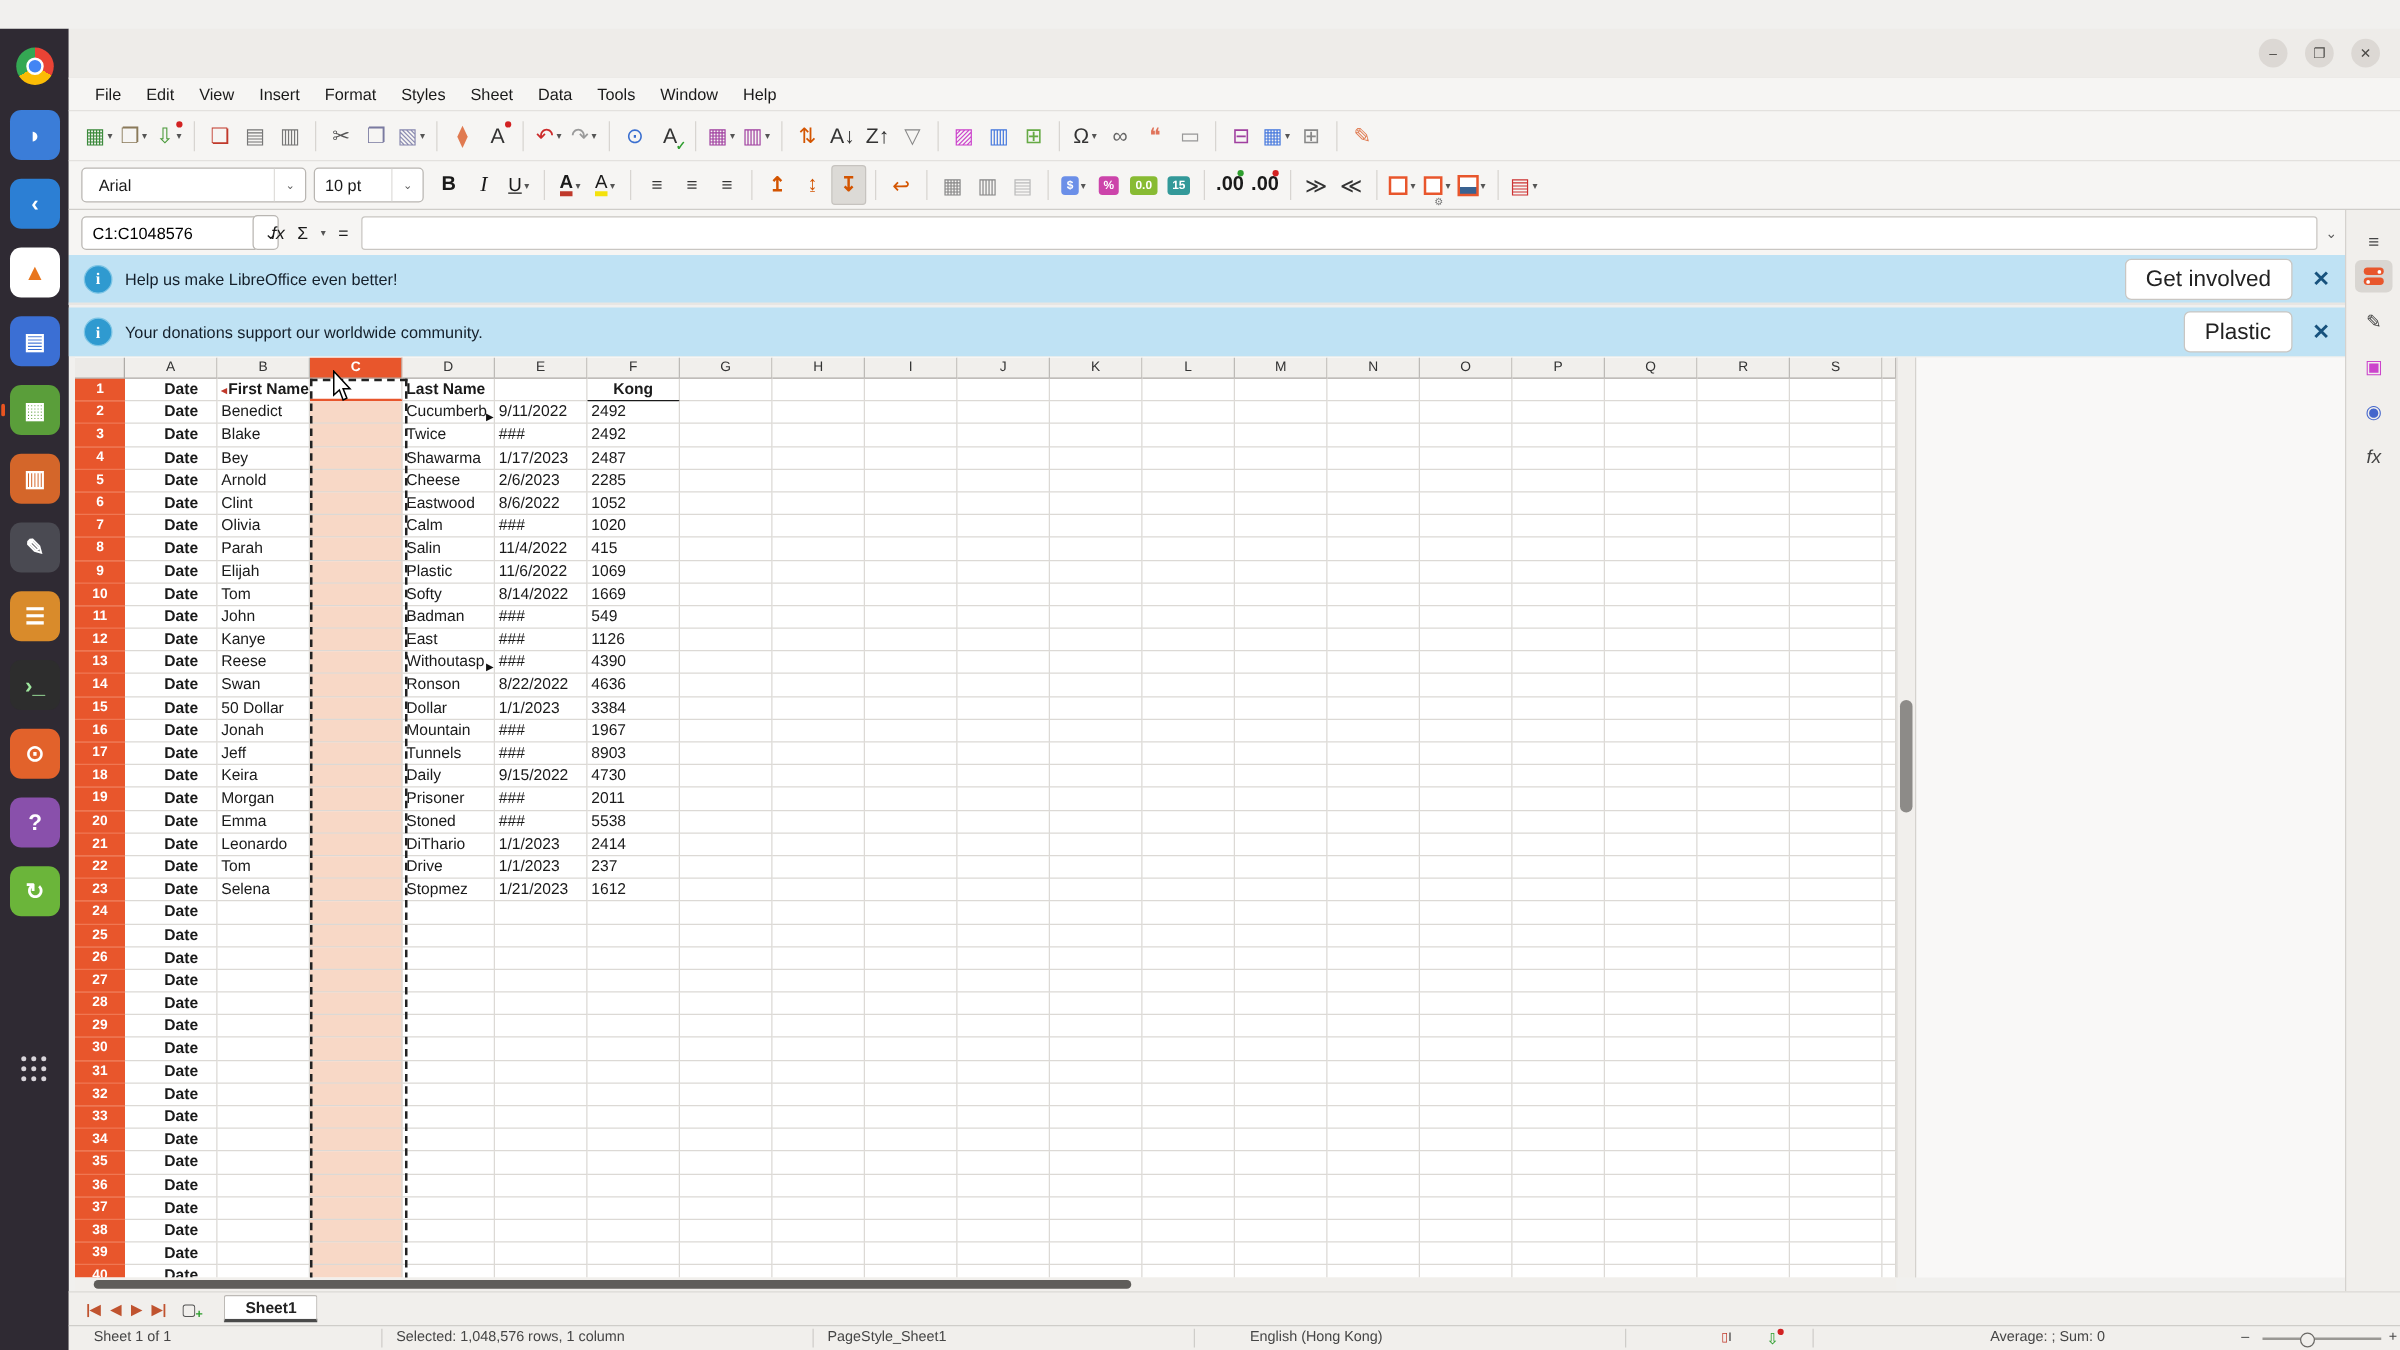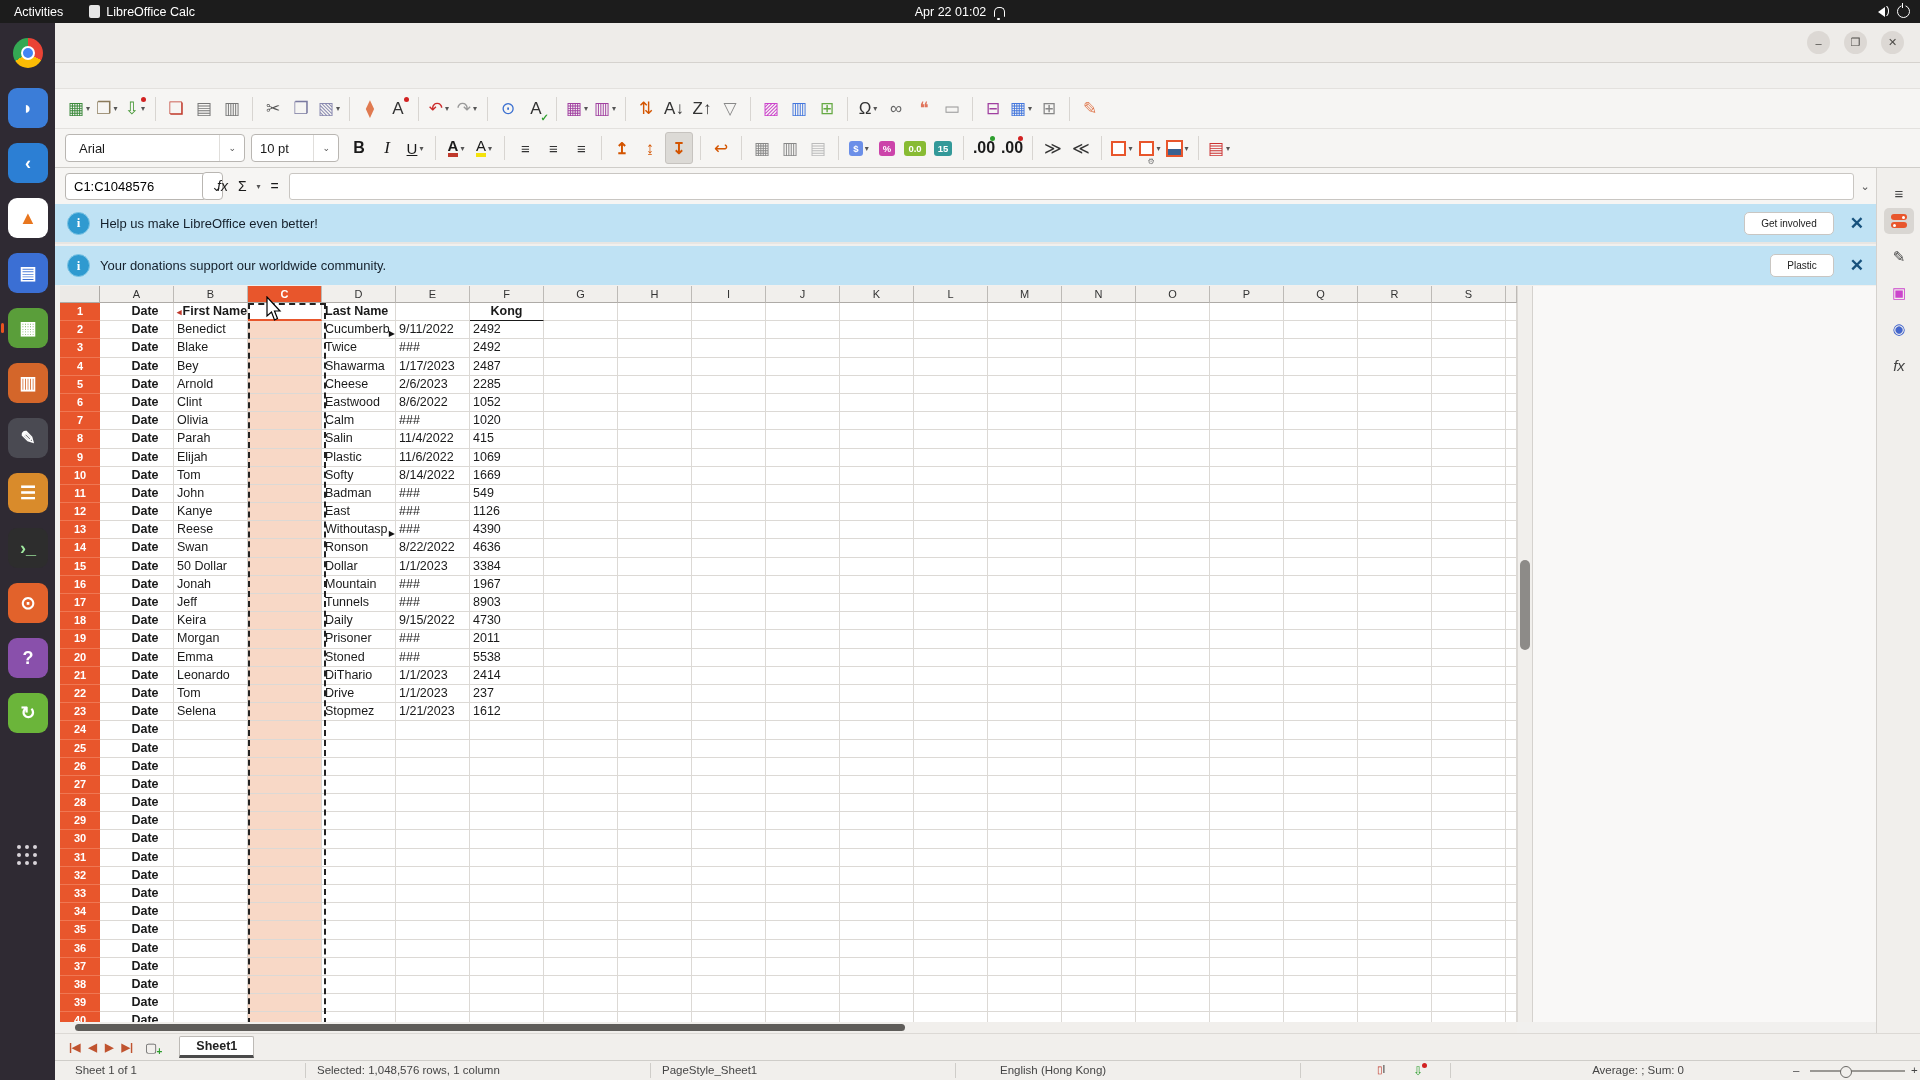--- a/index.html
+++ b/index.html
@@ -77,21 +77,21 @@
   .fx-icons{display:flex;align-items:center;gap:10px;margin:0 10px;font-size:14px;color:#1a1a1a;}
   .formula-input{flex:1;height:25px;background:#fff;border:1px solid #c9c6c2;border-radius:3px;
     font-size:13px;padding-left:6px;display:flex;align-items:center;}
   .fb-expand{width:22px;text-align:center;color:#555;font-size:11px;}
   
   .infobar{position:absolute;left:55px;width:1821px;height:39px;background:#bfe2f4;
     display:flex;align-items:center;padding:0 12px;box-sizing:border-box;font-size:13px;color:#15202b;}
   .info-ic{width:21px;height:21px;border-radius:50%;background:#2f9ad0;border:1.5px solid #7cc4e4;color:#fff;
     font-weight:bold;font-size:13px;display:flex;align-items:center;justify-content:center;margin-right:10px;font-family:"Liberation Serif",serif;}
   .info-btn{margin-left:auto;background:#fff;border:1px solid #c9c6c2;border-radius:5px;
-    padding:5px 16px;font-size:10px;color:#222;}
+    padding:5px 16px;font-size:18px;color:#222;}
   .info-x{color:#17527d;font-size:17px;font-weight:bold;margin-left:16px;}
   
   .sheetwrap{position:absolute;left:60px;top:286px;width:1457px;height:736px;background:#fff;overflow:hidden;}
   .chrow{display:flex;height:17px;}
   .corner{width:40px;height:17px;background:#eceae7;border-right:1px solid #aeaba7;border-bottom:1px solid #aeaba7;box-sizing:border-box;}
   .ch{width:74px;height:17px;background:#f1efec;border-right:1px solid #bdbab6;border-bottom:1px solid #aeaba7;
     box-sizing:border-box;font-size:11px;color:#333;text-align:center;line-height:16px;}
   .ch.sel{background:#e8562c;color:#fff;font-weight:bold;}
   .grow{display:flex;height:18.2px;}
   .rh{width:40px;background:#e8562c;color:#fff;font-size:11px;font-weight:bold;text-align:center;
@@ -136,31 +136,20 @@
   .sbdiv{position:absolute;top:2px;width:1px;height:15px;background:#cfcdc9;}
   .zoom-slider{position:absolute;top:9px;left:1755px;width:95px;height:2px;background:#9a9894;}
   .zoom-thumb{position:absolute;top:-4px;left:30px;width:10px;height:10px;border-radius:50%;background:#f1efec;border:1.5px solid #6a6865;}
   .cursor-svg{position:absolute;left:264px;top:296px;z-index:50;}
 </style>
 </head>
 <body>
 
 <div id="screen">
 
-  <div class="topbar">
-    <div class="tb-left">
-      <span>Activities</span>
-      <span><span class="tb-appicon"></span><span>LibreOffice Calc</span></span>
-    </div>
-    <div class="tb-center"><span>Apr 22 01:02</span><span class="ic-bell"></span></div>
-    <div class="tb-right">
-      <span class="ic-vol"></span>
-      <span class="ic-power"></span>
-    </div>
-  </div>
 
   <div class="dock" id="dock">
       <div class="dock-item" style="top: 10px;">
         <span class="chrome-ball"></span>
       </div>
       <div class="dock-item" style="top: 65px; background: rgb(59, 125, 216);">
         <span style="color: rgb(255, 255, 255); font-size: 18px;">◗</span>
       </div>
       <div class="dock-item" style="top: 120px; background: rgb(44, 127, 212);">
         <span style="color: rgb(255, 255, 255); font-size: 18px;">‹</span>
@@ -209,20 +198,33 @@
     </div>
 
   <div class="titlebar">
     <div class="winbtns">
       <div class="winbtn">–</div>
       <div class="winbtn">❐</div>
       <div class="winbtn">✕</div>
     </div>
   </div>
 
+  <div class="menubar" id="menubar">
+      <span class="menu-item">File</span>
+      <span class="menu-item">Edit</span>
+      <span class="menu-item">View</span>
+      <span class="menu-item">Insert</span>
+      <span class="menu-item">Format</span>
+      <span class="menu-item">Styles</span>
+      <span class="menu-item">Sheet</span>
+      <span class="menu-item">Data</span>
+      <span class="menu-item">Tools</span>
+      <span class="menu-item">Window</span>
+      <span class="menu-item">Help</span>
+    </div>
 
   <div class="toolbar" id="toolbar1">
       <div class="tbtn">
         <span style="color: rgb(60, 138, 60);">▦</span>
         <span class="dd">▾</span>
       </div>
       <div class="tbtn">
         <span style="color: rgb(138, 122, 90);">❐</span>
         <span class="dd">▾</span>
       </div>

